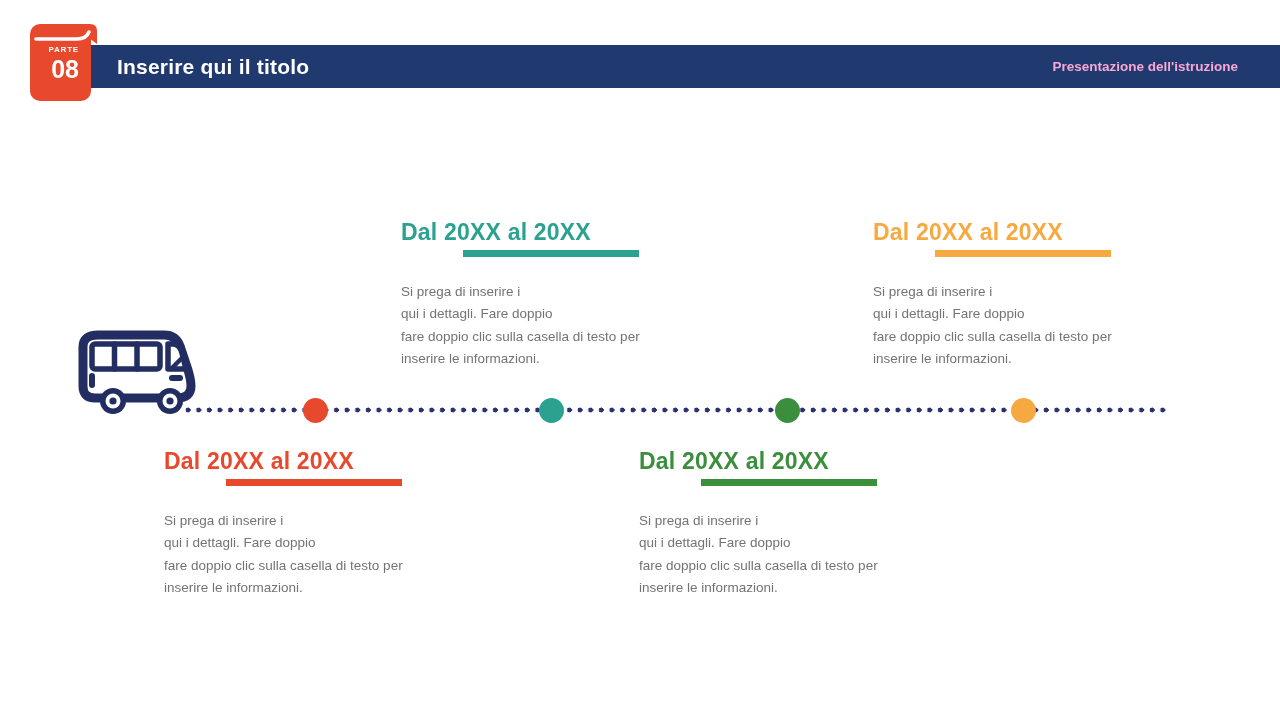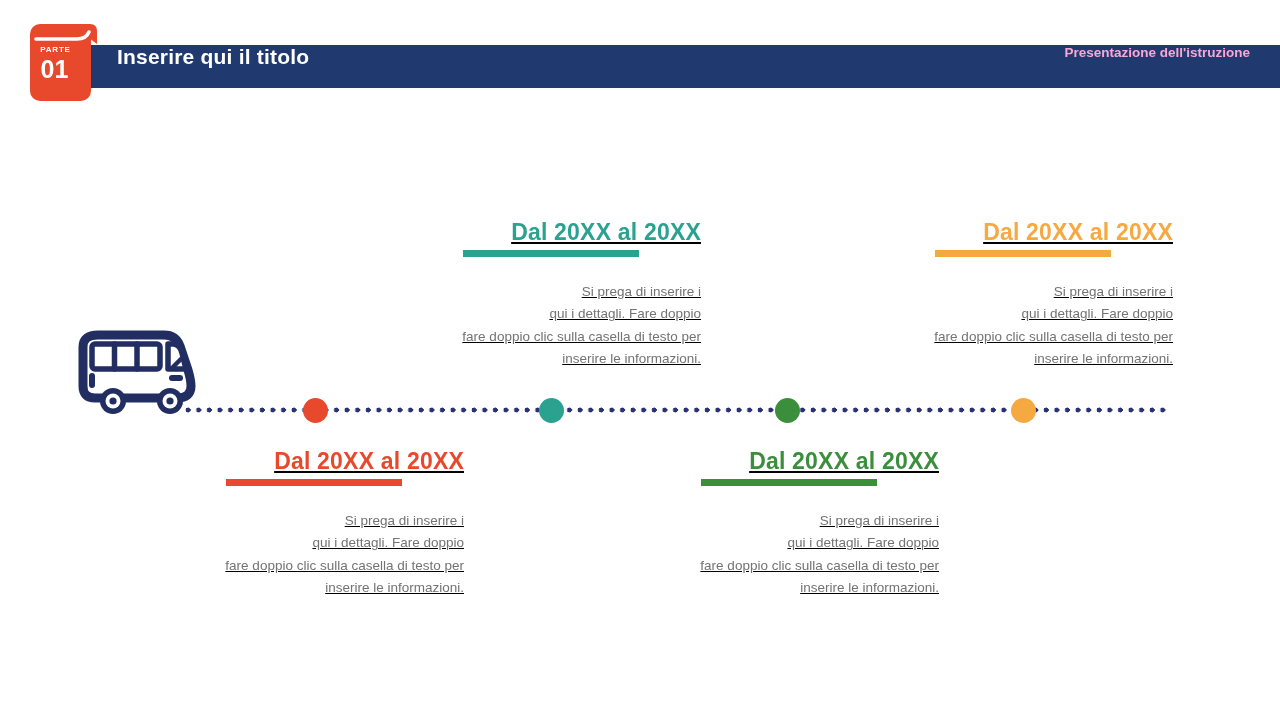--- a/index.html
+++ b/index.html
@@ -13,23 +13,23 @@
     background: #ffffff;
     overflow: hidden;
   }
 
   
   .header-bar {
     position: absolute;
     left: 88px; right: 0; top: 45px; height: 43px;
     background: #20396e;
     display: flex;
-    align-items: flex-start;
+    align-items: center;
     justify-content: space-between;
-    padding: 0 30px 0 29px;
+    padding: 0 42px 0 29px;
   }
   .header-title {
     color: #ffffff;
     font-size: 21px;
     font-weight: 700;
     letter-spacing: 0.2px;
   }
   .header-subtitle {
     color: #f9a8d4;
     font-size: 13.5px;
@@ -39,21 +39,21 @@
   .book-badge {
     position: absolute;
     left: 30px; top: 22px;
     width: 68px; height: 79px;
   }
   .book-badge svg { position: absolute; left: 0; top: 0; }
   .badge-text {
     position: absolute;
     left: 0; top: 24px;
     width: 49px;
-    text-align: center;
+    text-align: right;
     color: #ffffff;
     line-height: 1;
   }
   .badge-part {
     font-size: 8px;
     font-weight: 700;
     letter-spacing: 0.8px;
     margin-bottom: 3px;
     padding-left: 2px;
   }
@@ -81,22 +81,21 @@
   .dot-teal   { left: 539px;  background: #2aa28f; }
   .dot-green  { left: 775px;  background: #3a8e3c; }
   .dot-yellow { left: 1011px; background: #f7a941; }
 
   .bus { position: absolute; left: 76px; top: 328px; }
 
   
   .milestone {
     position: absolute;
     width: 300px;
-    text-align: right;
-    text-decoration: underline;
+    text-align: left;
   }
   .ms-teal   { left: 401px; top: 218px; }
   .ms-yellow { left: 873px; top: 218px; }
   .ms-red    { left: 164px; top: 447px; }
   .ms-green  { left: 639px; top: 447px; }
 
   .ms-title {
     font-size: 23px;
     font-weight: 700;
     line-height: 28px;
@@ -139,21 +138,21 @@
 
         <path d="M50 2 H60 Q67 2 67 9 V22 L59 16 L52 22 Z" fill="#e8492c"></path>
 
         <rect x="0" y="2" width="61" height="77" rx="10" fill="#e8492c"></rect>
 
         <path d="M6 17 H47 Q56 17 59 10" fill="none" stroke="#ffffff" stroke-width="3.6" stroke-linecap="round"></path>
       </svg>
     </span>
     <div class="badge-text">
       <div class="badge-part">PARTE</div>
-      <div class="badge-num">01</div>
+      <div class="badge-num">08</div>
     </div>
   </div>
 
   <span class="bus">
     <svg width="130" height="90" viewBox="0 0 130 90">
       <g stroke="#222d62" stroke-linejoin="round" stroke-linecap="round">
 
         <path d="M22 7 H88 Q100 7 104 18 L112 42 Q115 52 115 58 Q115 70 101 70 H19 Q7 70 7 58 V19 Q7 7 22 7 Z" fill="#ffffff" stroke-width="9"></path>
 
         <rect x="16" y="16" width="68" height="25" rx="3" fill="#ffffff" stroke-width="5.5"></rect>

